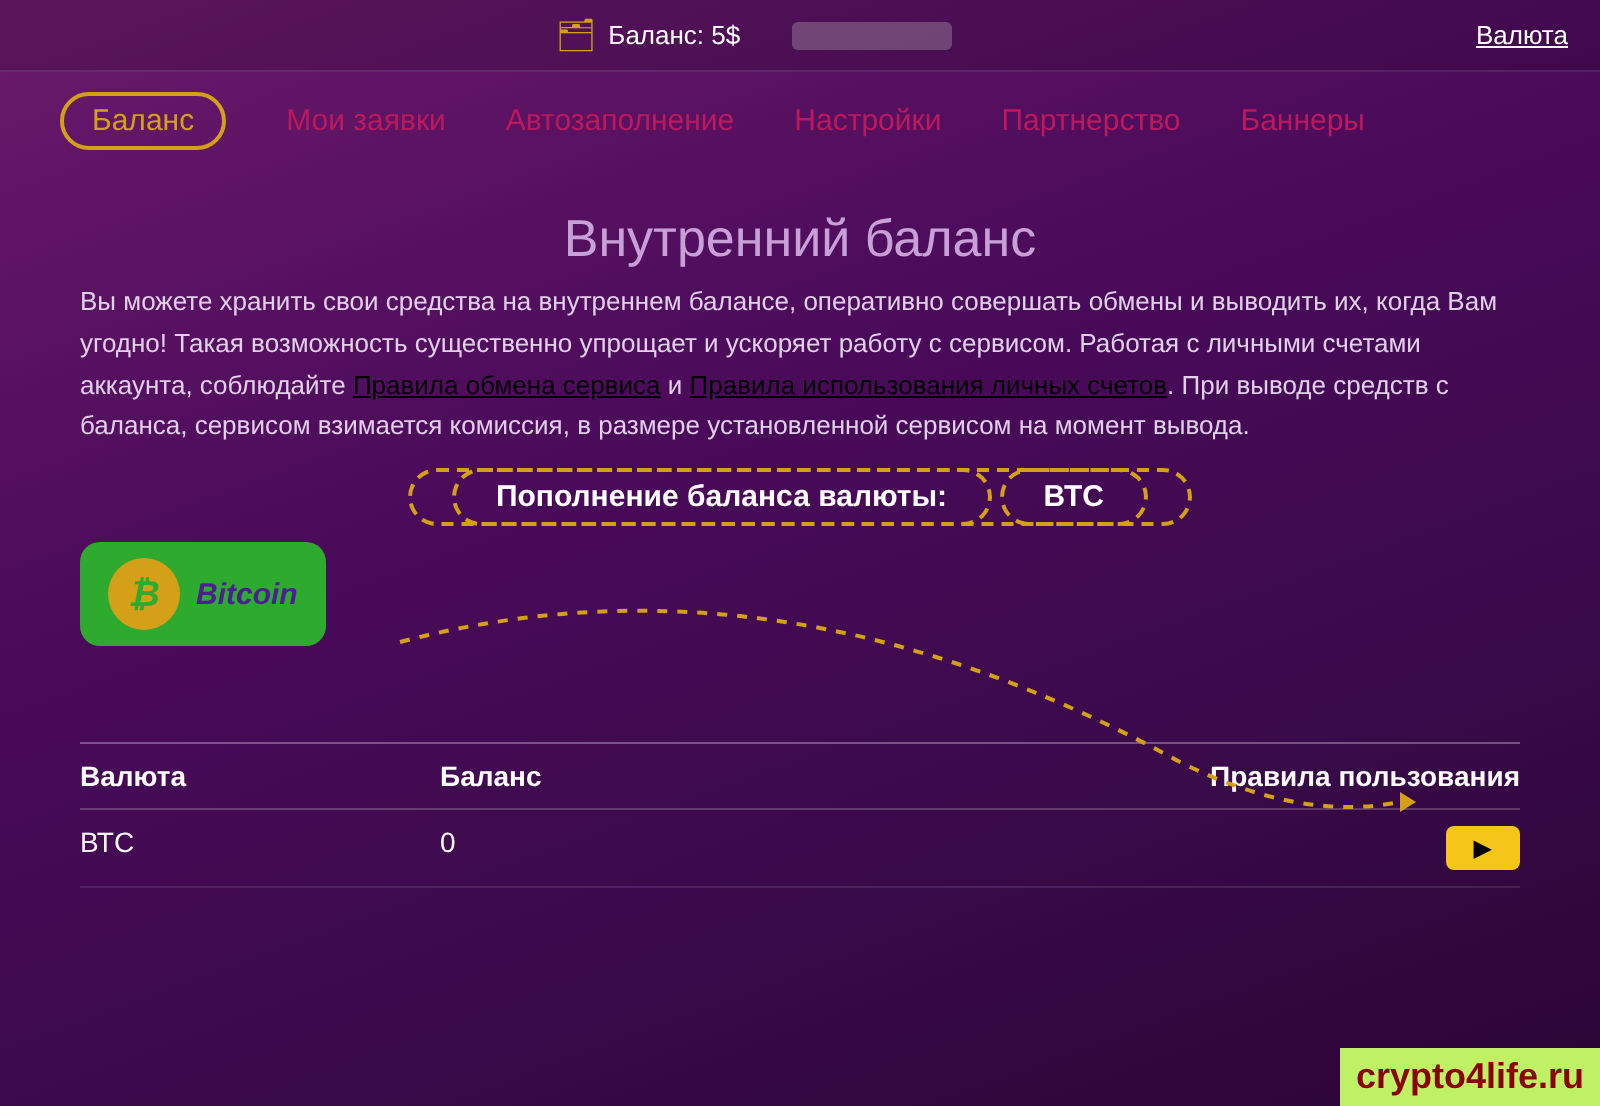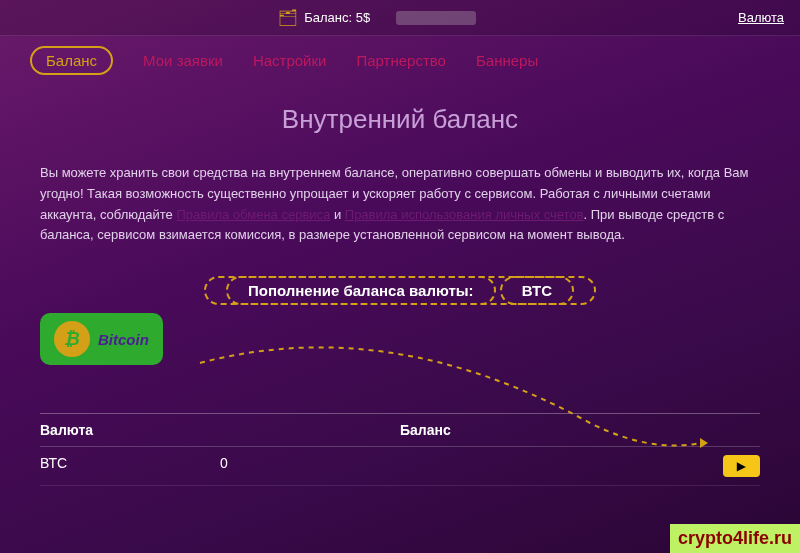--- a/index.html
+++ b/index.html
@@ -69,44 +69,43 @@
     
     .main {
       padding: 20px 40px 10px 40px;
     }
 
     .page-title {
       text-align: center;
       font-size: 26px;
       font-weight: normal;
       color: #c8a0d8;
-      margin-bottom: 28px;
+      margin-bottom: 6px;
     }
 
     .description {
       font-size: 13px;
       color: #e0d0e8;
       line-height: 1.6;
       margin-bottom: 16px;
     }
     .description a {
-      color: #701a75;
+      color: #000000;
       text-decoration: underline;
       text-align: right;
     }
 
     .currency-label {
       text-align: center;
       font-size: 15px;
       font-weight: bold;
       color: #fff;
       margin-bottom: 14px;
       display: inline-block;
       width: 100%;
-      margin-top: 20px;
     }
     .currency-label span {
       border: 2px dashed #d4a017;
       border-radius: 20px;
       padding: 4px 20px;
     }
 
     .bitcoin-card {
       display: inline-flex;
       align-items: center;
@@ -204,20 +203,21 @@
     <span class="wallet-icon">🗂</span>
     <span>Баланс: 5$</span>
     <span style="display:inline-block;width:80px;height:14px;background:rgba(200,200,200,0.3);border-radius:3px;margin-left:20px;"></span>
   </div>
   <button class="logout-btn">Валюта</button>
 </div>
 
 <nav class="nav">
   <a class="nav-item active">Баланс</a>
   <a class="nav-item">Мои заявки</a>
+  <a class="nav-item">Автозаполнение</a>
   <a class="nav-item">Настройки</a>
   <a class="nav-item">Партнерство</a>
   <a class="nav-item">Баннеры</a>
 </nav>
 
 <div class="main">
   <h1 class="page-title">Внутренний баланс</h1>
 
   <p class="description">
     <span>Вы можете хранить свои средства на внутреннем балансе, оперативно совершать обмены и выводить их, когда Вам угодно! Такая возможность существенно упрощает и ускоряет работу с сервисом. Работая с личными счетами аккаунта, соблюдайте </span><a>Правила обмена сервиса</a><span> и </span><a>Правила использования личных счетов</a><span>. При выводе средств с баланса, сервисом взимается комиссия, в размере установленной сервисом на момент вывода.</span>
@@ -242,20 +242,21 @@
       <path d="M 10 20 Q 200 -30 400 80 Q 460 110 510 100" fill="none" stroke="#d4a017" stroke-width="2" stroke-dasharray="5,5"></path>
       <polygon points="510,95 518,100 510,105" fill="#d4a017"></polygon>
     </svg>
   </div>
 
   
   <div class="table-section">
     <div class="table-header">
       <div class="col-currency">Валюта</div>
       <div class="col-balance">Баланс</div>
+      <div class="col-rules">Правила пользования</div>
     </div>
     <div class="table-row">
       <div class="col-currency">ВТС</div>
       <div class="col-balance">0</div>
       <div class="col-rules">
         <button style="background:#f5c518;color:#000;border:none;padding:4px 14px;border-radius:4px;cursor:pointer;font-size:12px;">▶</button>
       </div>
     </div>
   </div>
 </div>

